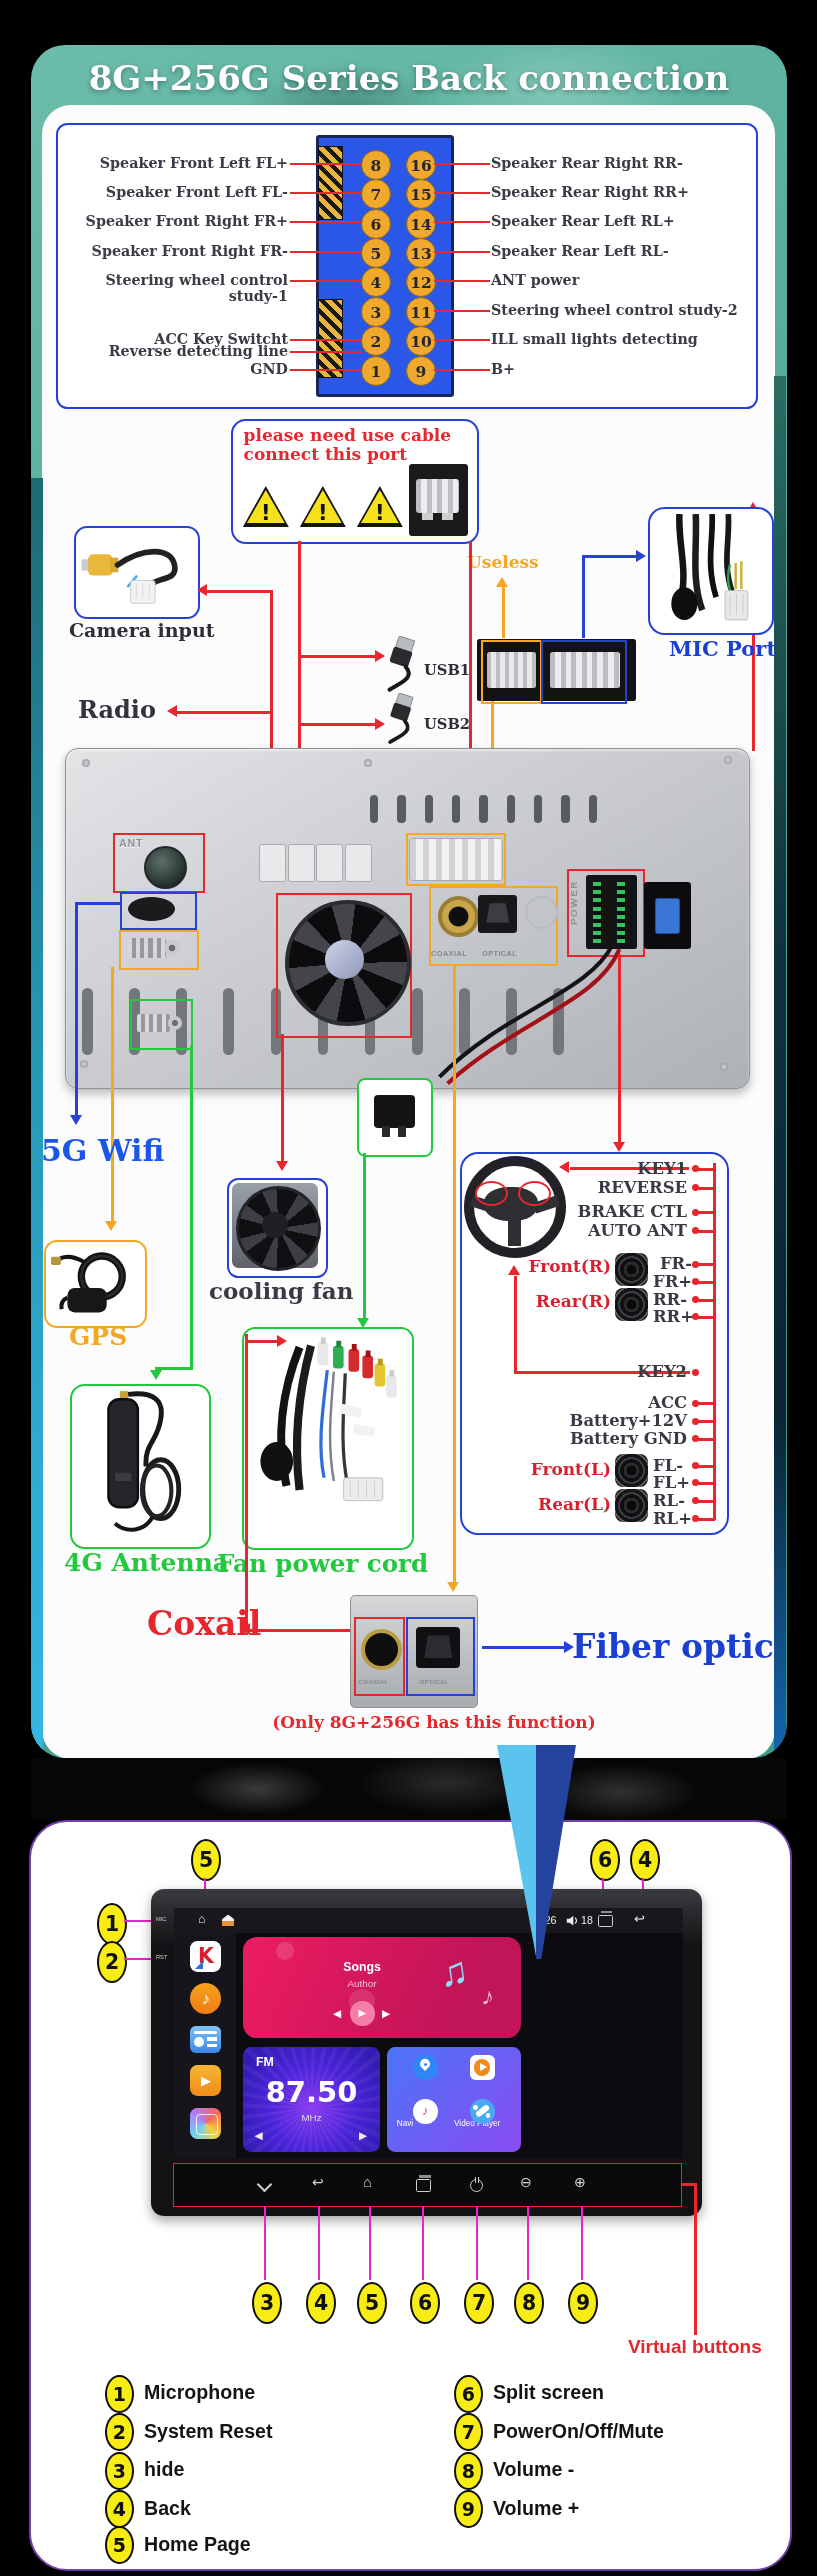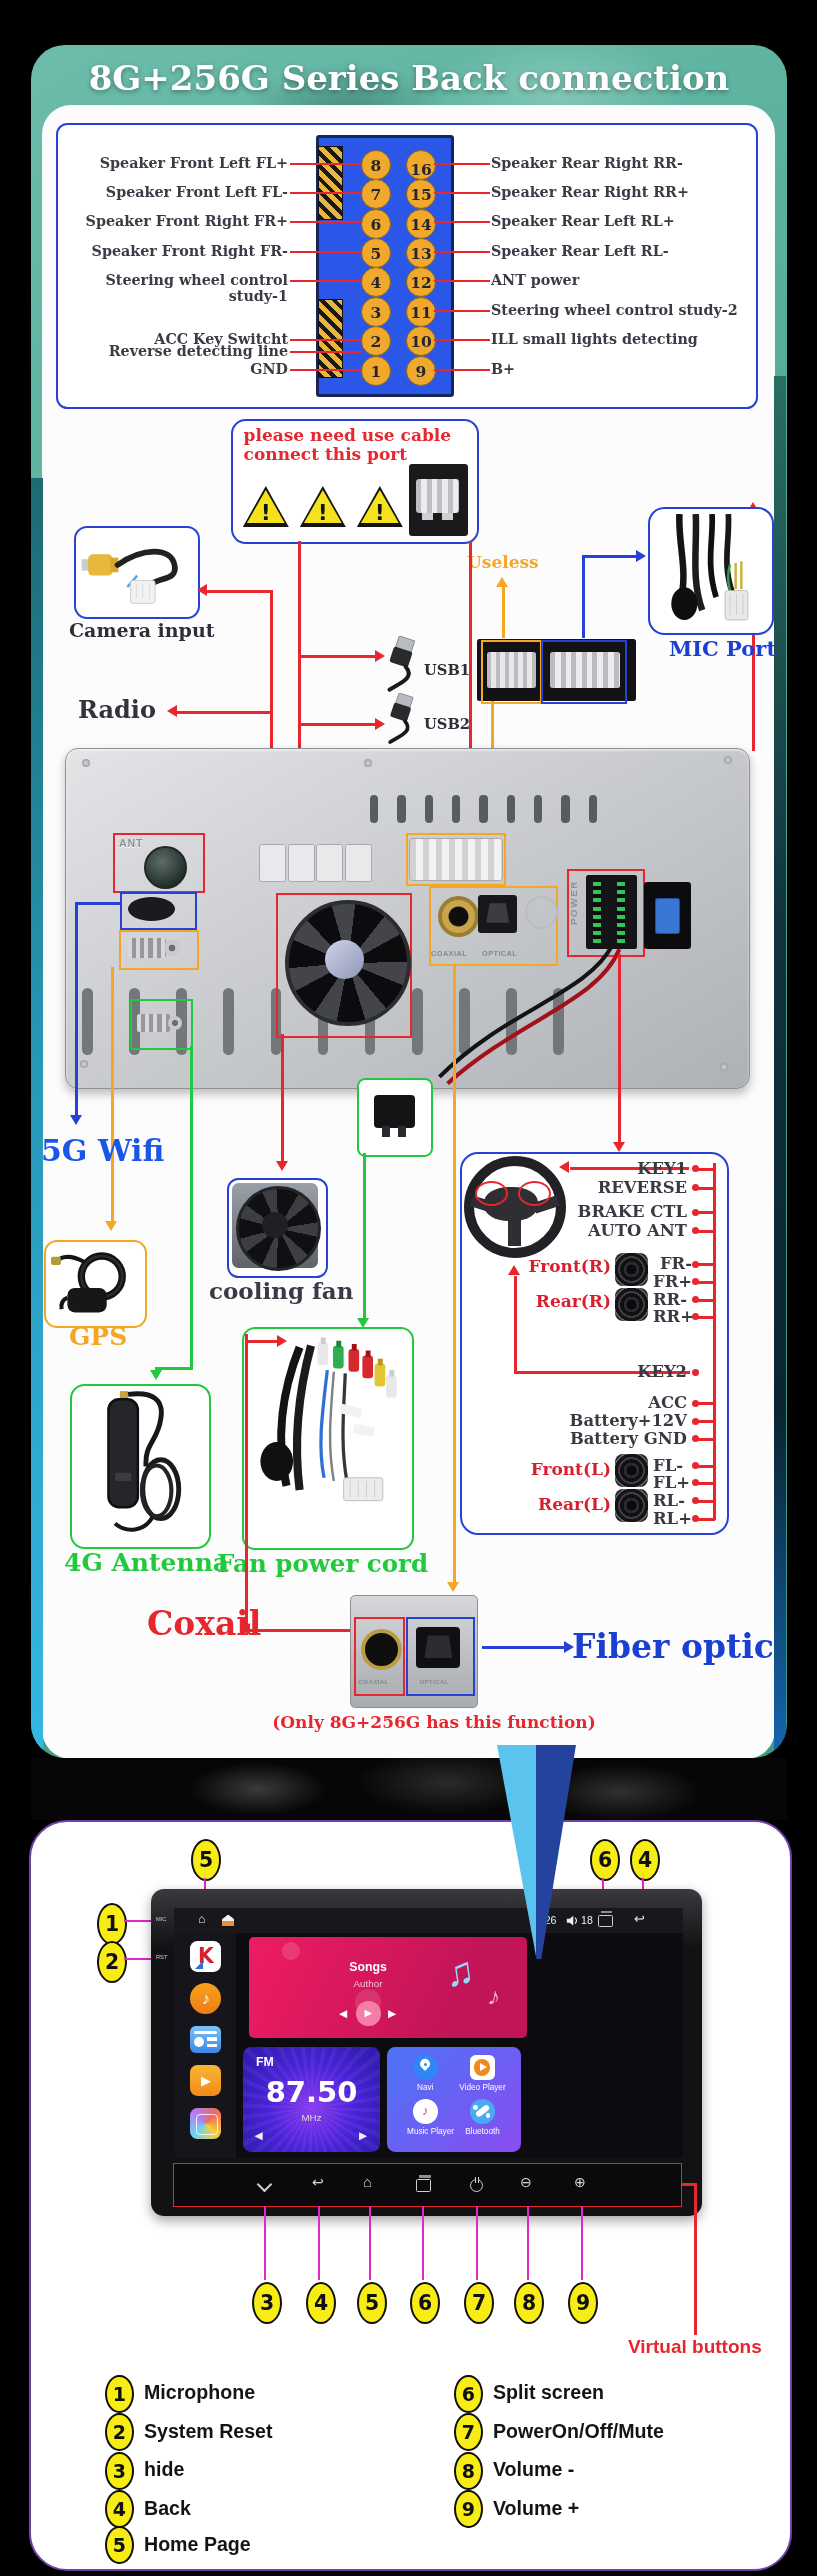--- a/index.html
+++ b/index.html
@@ -36,21 +36,21 @@
   .spk{position:absolute;width:33px;height:33px;border-radius:24%;
        background:radial-gradient(circle,#0a0a0a 0 21%,#2c2c30 22% 33%,#101012 34% 48%,#3c3e42 49% 57%,#141416 58% 71%,#606266 72% 78%,#26262a 79%);}
   .co{position:absolute;width:26px;height:38px;border-radius:50%;background:#f7ec13;border:2px solid #101010;
       display:flex;align-items:center;justify-content:center;font:bold 20.4px "DejaVu Sans",sans-serif;color:#101010;}
   .co.sm{width:24.5px;height:34px;font-size:19px;}
   .leg{position:absolute;font:bold 19.6px "Liberation Sans",sans-serif;color:#141414;}
   .eng{position:absolute;font:bold 7.4px "Liberation Sans",sans-serif;color:#85888d;letter-spacing:0.4px;}
   .vent{width:8.2px;height:28px;background:#585b60;border-radius:4.1px;}
   .vent2{width:10.6px;height:67px;background:#73767b;border-radius:5.7px;}
   .navic{position:absolute;width:24.5px;height:24.5px;}
-  .applab{position:absolute;width:57px;text-align:center;font:8.2px "Liberation Sans",sans-serif;color:#fff;}
+  .applab{position:absolute;width:57px;text-align:left;font:8.2px "Liberation Sans",sans-serif;color:#fff;margin-top:36px;}
 </style>
 </head>
 <body>
 
 <div id="page">
 
   <div class="abs" style="left:31px;top:45px;width:756px;height:1713px;border-radius:34px;overflow:hidden;
               background:linear-gradient(150deg,#6cbcab 0%,#55ad9a 35%,#3f9987 100%);">
     <div class="abs" style="left:65px;top:0;width:622px;height:114px;background:radial-gradient(147px 74px at 40% 60%,rgba(20,60,55,.35),transparent 70%),radial-gradient(180px 82px at 75% 40%,rgba(235,255,250,.25),transparent 70%);"></div>
     <div class="abs ser" style="left:0;top:13px;width:100%;text-align:center;font-size:34px;color:#fff;text-shadow:0 1.6px 4.9px rgba(0,0,0,.35);">8G+256G Series Back connection</div>
@@ -81,21 +81,21 @@
     </div>
   <div class="pin" style="left:361px;top:297px;">
       <span>3</span>
     </div>
   <div class="pin" style="left:361px;top:326px;">
       <span>2</span>
     </div>
   <div class="pin" style="left:361px;top:356px;">
       <span>1</span>
     </div>
-  <div class="pin" style="left:406px;top:150px;align-items:flex-end;">
+  <div class="pin" style="left:406px;top:150px;">
       <span>16</span>
     </div>
   <div class="pin" style="left:406px;top:179px;">
       <span>15</span>
     </div>
   <div class="pin" style="left:406px;top:209px;">
       <span>14</span>
     </div>
   <div class="pin" style="left:406px;top:238px;">
       <span>13</span>
@@ -573,21 +573,21 @@
       <div class="abs" style="left:4.1px;top:11.4px;width:9.8px;height:9.8px;border-radius:50%;background:#fff;"></div>
       <div class="abs" style="left:17px;top:11.4px;width:9.8px;height:3.3px;background:#fff;"></div>
       <div class="abs" style="left:17px;top:18px;width:9.8px;height:3.3px;background:#fff;"></div>
     </div>
     <div class="abs" style="left:16.4px;top:157px;width:31px;height:31px;border-radius:7.4px;background:linear-gradient(#f7b733,#f28a1a);text-align:center;">
       <span style="font-size:13px;color:#fff;line-height:31px;">▶</span></div>
     <div class="abs" style="left:16.4px;top:200px;width:31px;height:31px;border-radius:7.4px;background:conic-gradient(from 45deg,#f2695c,#f5d03c,#6fd3f2,#b07cf5,#f2695c);">
       <div class="abs" style="left:5.7px;top:5.7px;width:19.6px;height:19.6px;border:1.6px solid rgba(255,255,255,.85);border-radius:4.1px;"></div>
     </div>
 
-    <div class="abs" style="left:75px;top:29px;width:278px;height:101px;border-radius:5px;overflow:hidden;background:linear-gradient(115deg,#ee1c62,#c21458 75%);">
+    <div class="abs" style="left:69px;top:29px;width:278px;height:101px;border-radius:14px;overflow:hidden;background:linear-gradient(115deg,#ee1c62,#c21458 75%);">
       <div class="abs" style="left:33px;top:4.9px;width:18px;height:18px;border-radius:50%;background:rgba(255,255,255,.14);"></div>
       <div class="abs" style="left:106px;top:52px;width:26px;height:26px;border-radius:50%;background:rgba(255,255,255,.12);"></div>
       <div class="abs" style="left:70px;top:23px;width:98px;text-align:center;font-size:12.3px;font-weight:bold;color:#fff;">Songs</div>
       <div class="abs" style="left:70px;top:41px;width:98px;text-align:center;font-size:9.8px;color:rgba(255,255,255,.75);">Author</div>
       <div class="abs" style="left:90px;top:70px;font-size:10.6px;color:#fff;">◀</div>
       <div class="abs" style="left:107px;top:64px;width:24.5px;height:24.5px;border-radius:50%;background:#f47ea6;text-align:center;">
         <span style="font-size:9.8px;color:#fff;line-height:24.5px;">▶</span></div>
       <div class="abs" style="left:139px;top:70px;font-size:10.6px;color:#fff;">▶</div>
       <div class="abs" style="left:196px;top:13px;font-size:39px;color:#8fdcf8;transform:rotate(-8deg);">♫</div>
       <div class="abs" style="left:239px;top:46px;font-size:24.5px;color:#f0b7d8;transform:rotate(10deg);">♪</div>

